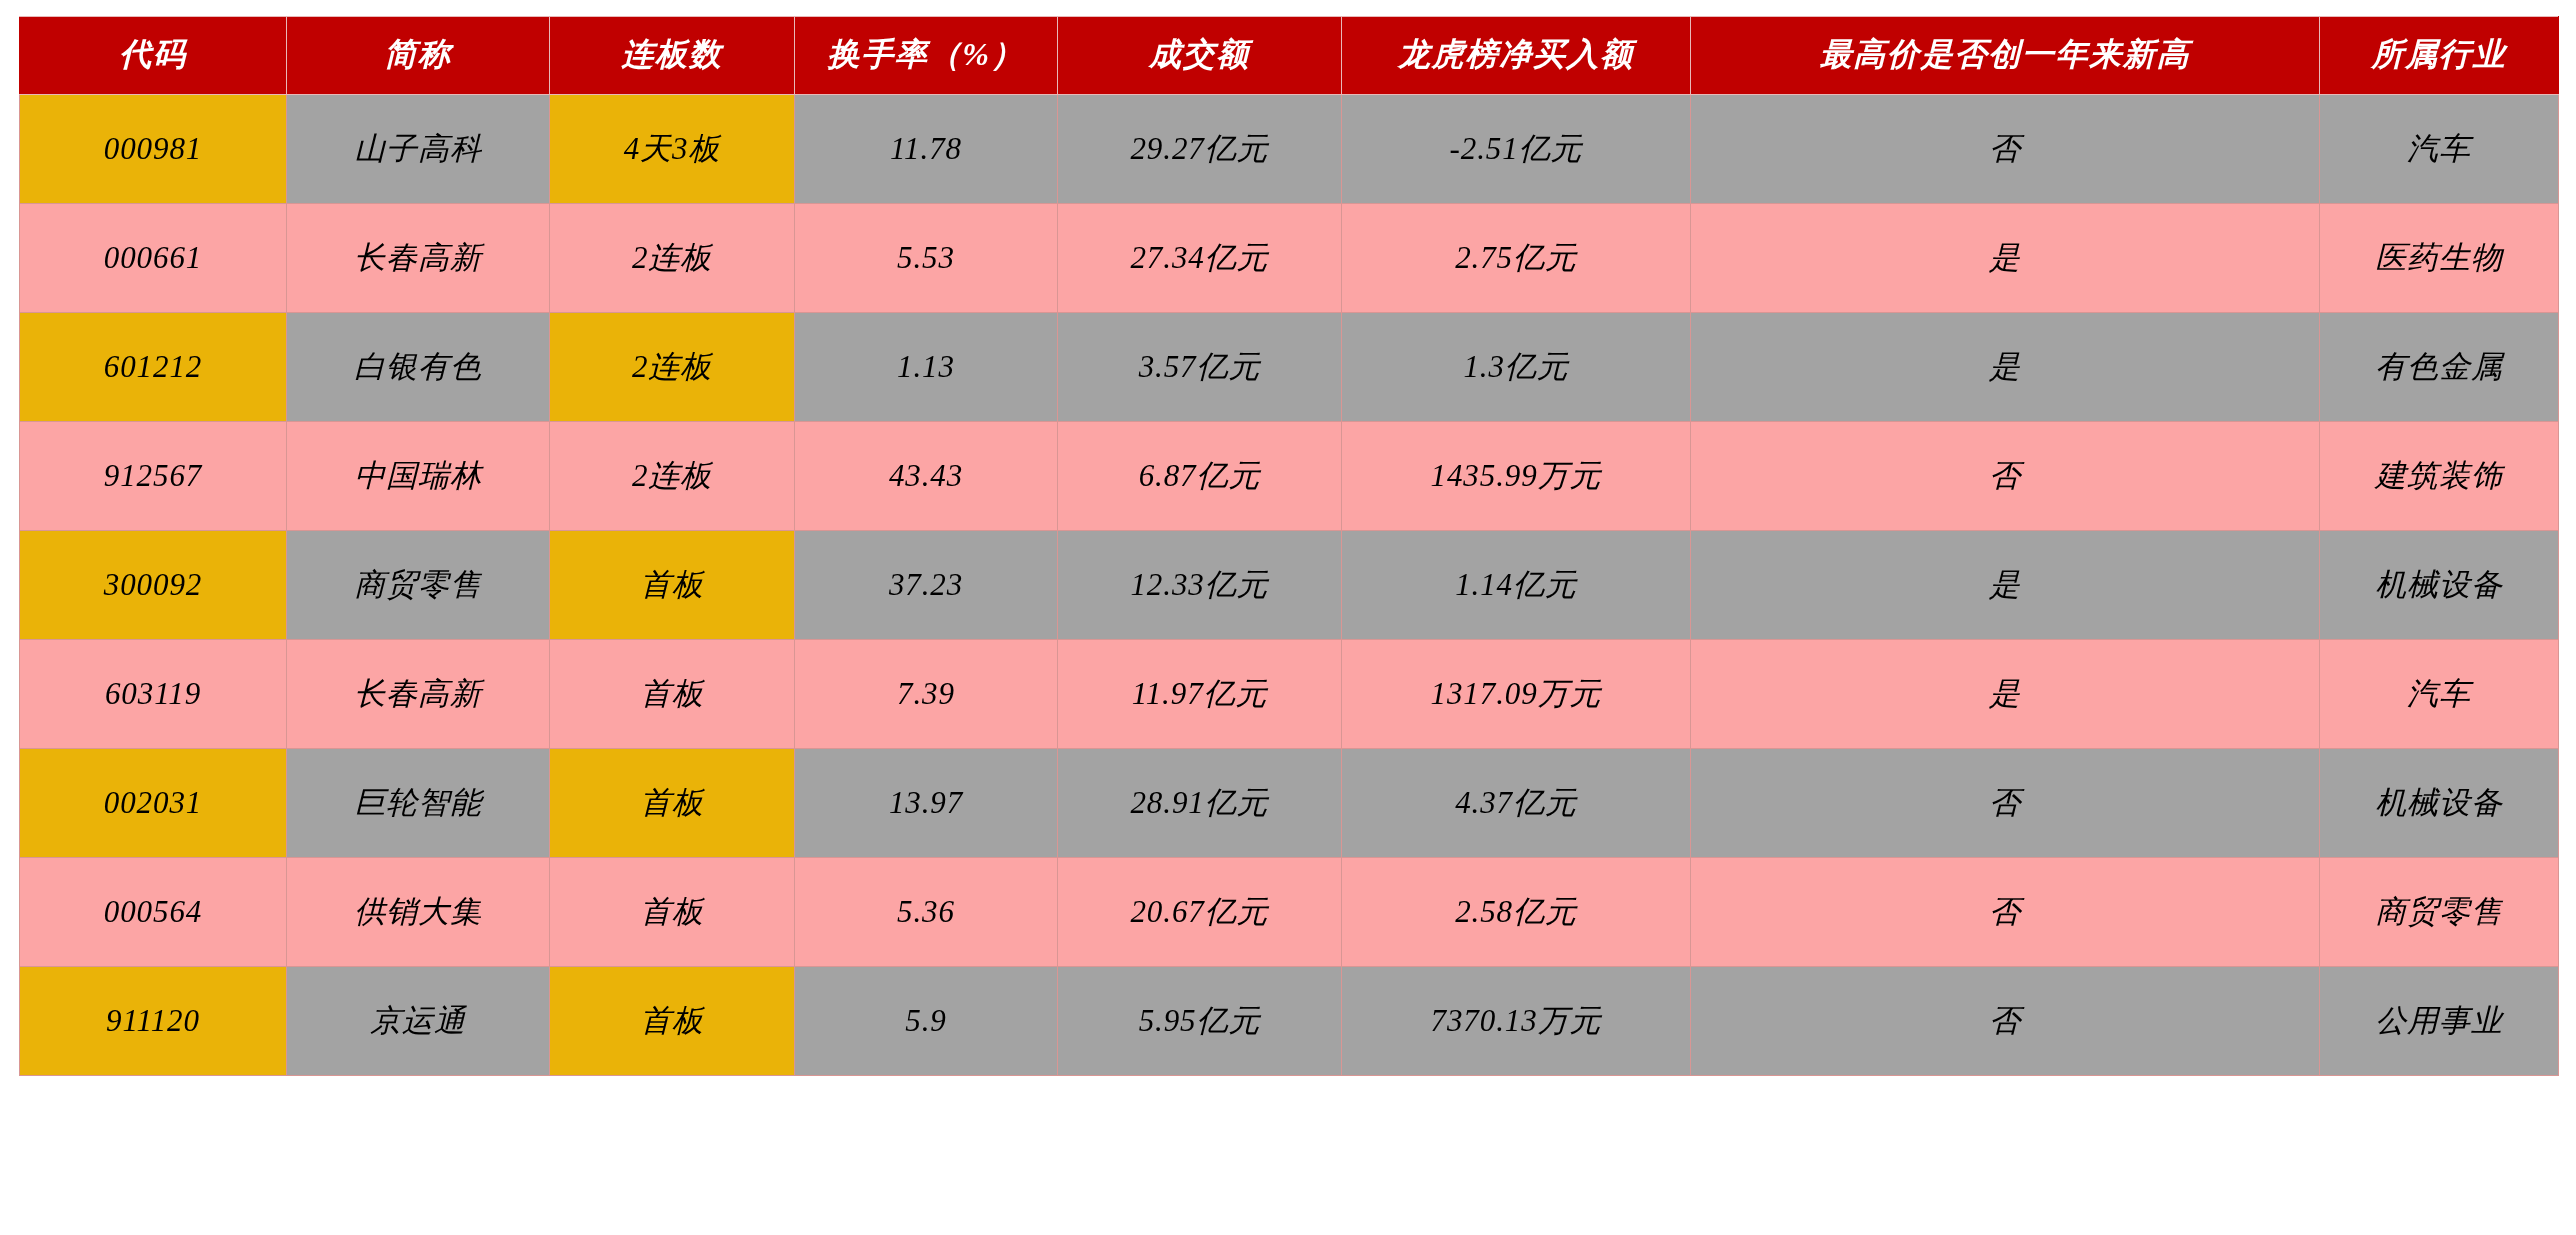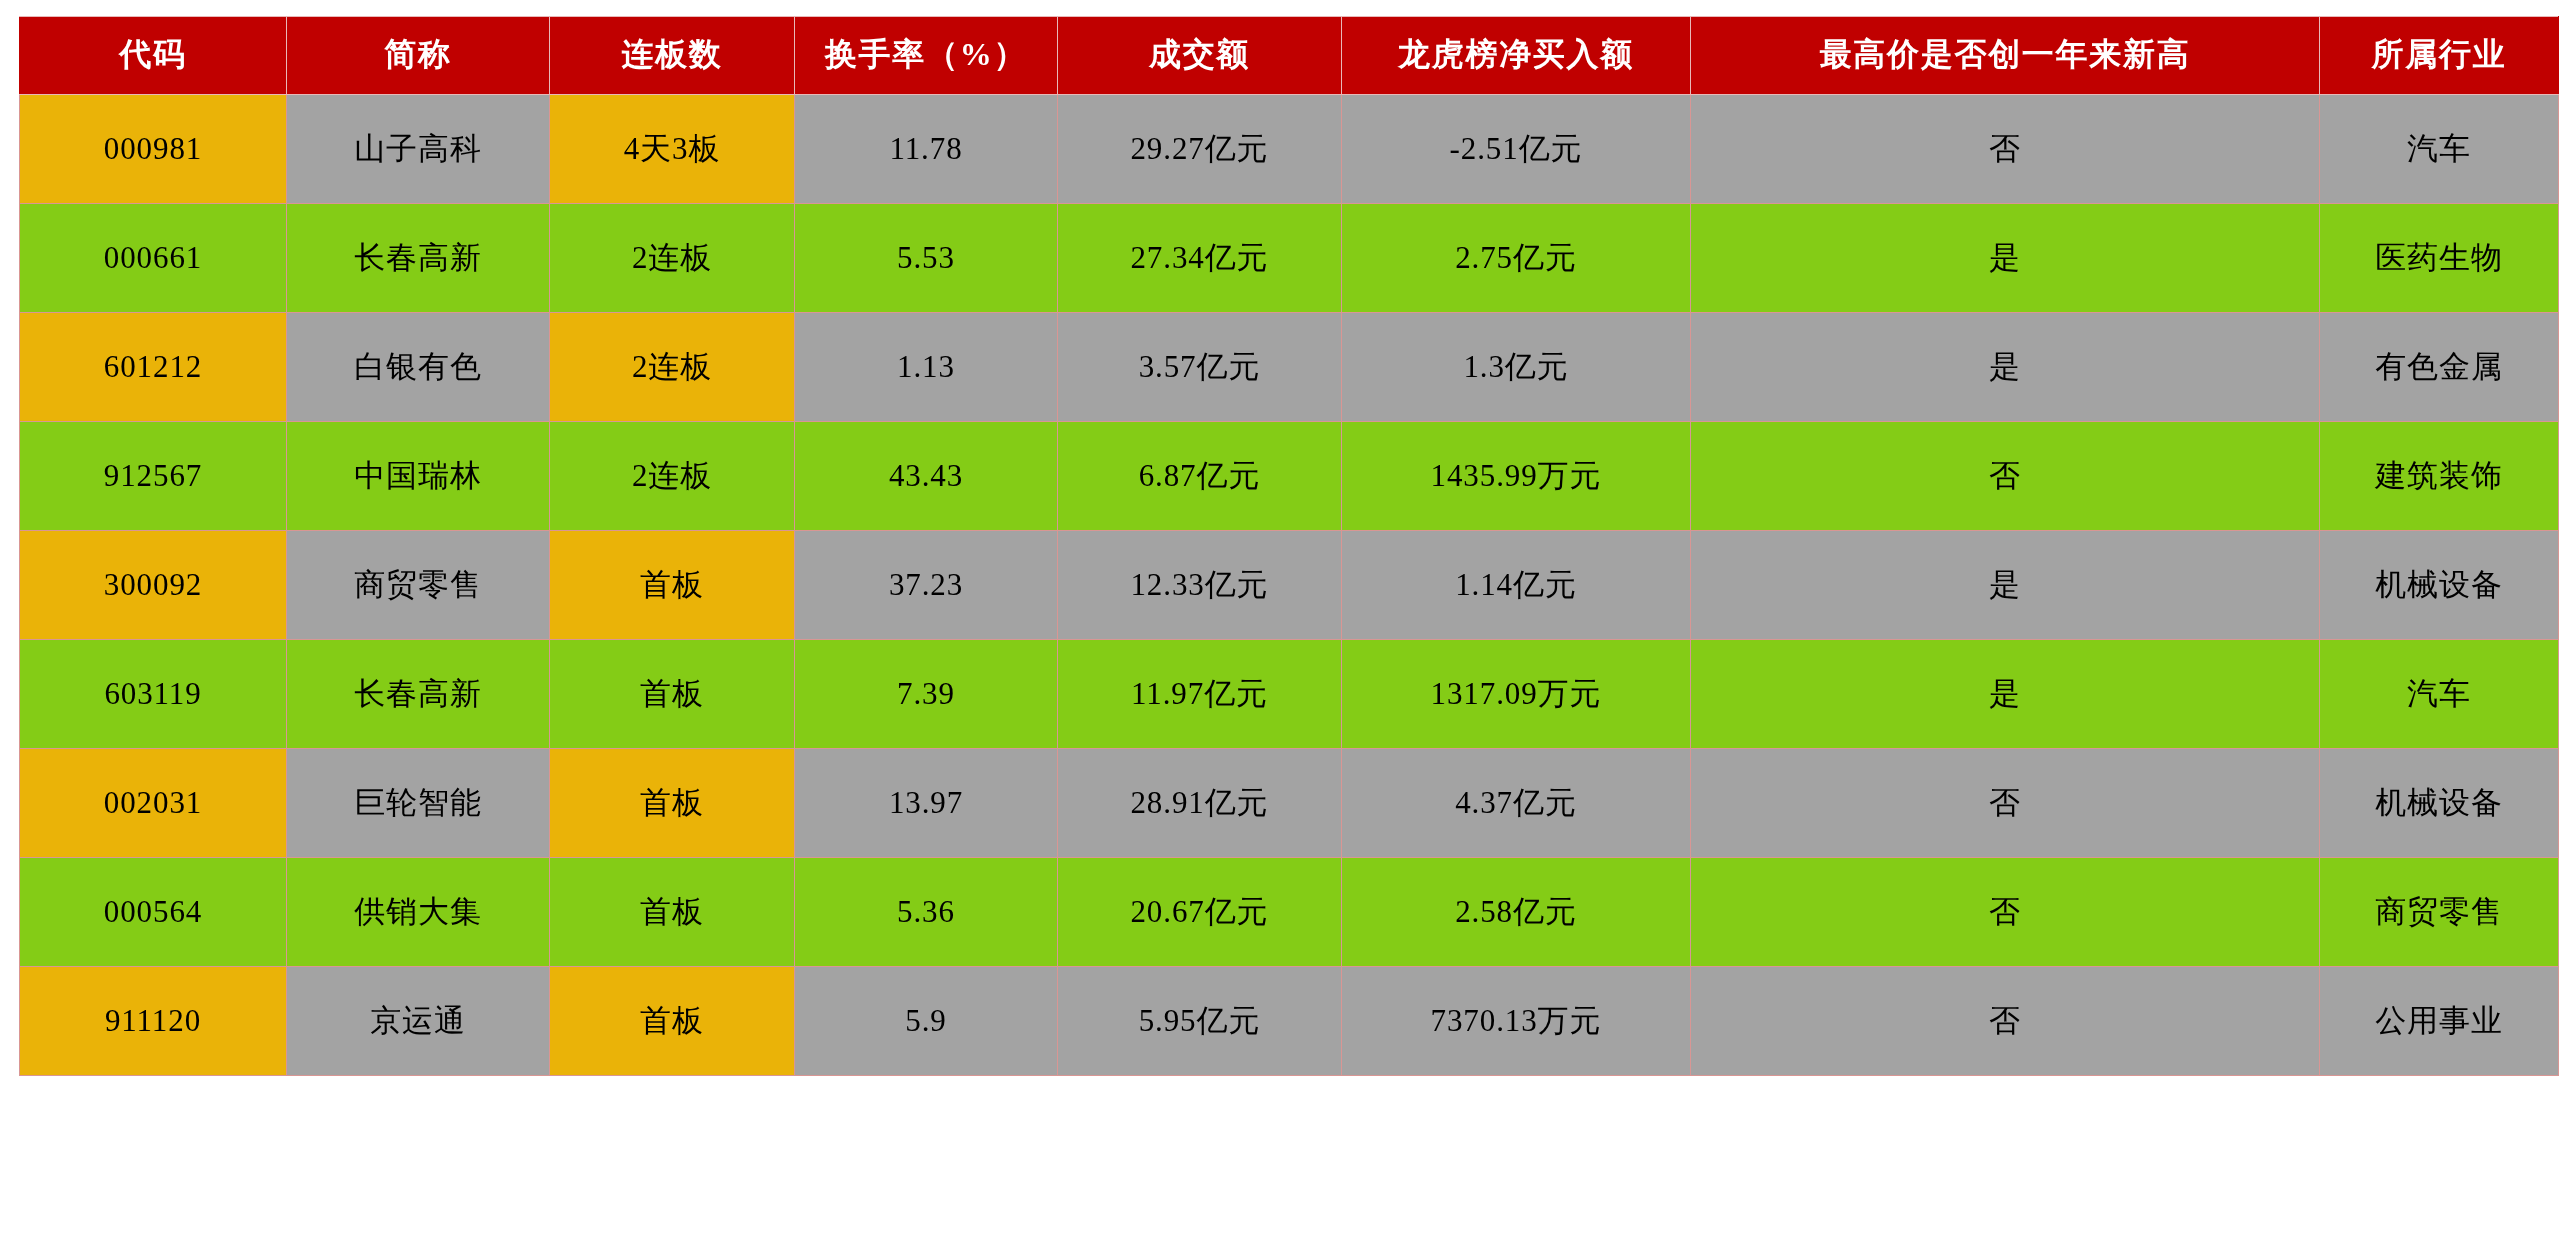--- a/index.html
+++ b/index.html
@@ -16,20 +16,21 @@
   .sheet {
     position: absolute;
     left: 19px;
     top: 15.5px;
     width: 2539px;
   }
   table.stock-table {
     border-collapse: collapse;
     table-layout: fixed;
     width: 2539px;
+    font-style: italic;
   }
   table.stock-table col.c0 { width: 267px; }
   table.stock-table col.c1 { width: 263px; }
   table.stock-table col.c2 { width: 245px; }
   table.stock-table col.c3 { width: 263px; }
   table.stock-table col.c4 { width: 284px; }
   table.stock-table col.c5 { width: 349px; }
   table.stock-table col.c6 { width: 629px; }
   table.stock-table col.c7 { width: 239px; }
 
@@ -57,21 +58,21 @@
     vertical-align: middle;
     border-top: 1.7px solid #d99694;
     border-bottom: 1.7px solid #d99694;
     border-left: 1.7px solid #d99694;
     border-right: 1.7px solid #d99694;
     padding: 0 5.2px;
     box-sizing: border-box;
     letter-spacing: 0.9px;
   }
   tbody tr.row-odd td  { background: #eab308; }
-  tbody tr.row-even td { background: #84cc16; }
+  tbody tr.row-even td { background: #fca5a5; }
   tbody tr.row-odd td.tint  { background: #a3a3a3; }
 </style>
 </head>
 <body>
 
 <div class="sheet">
   <table class="stock-table">
     <colgroup>
       <col class="c0">
         <col class="c1">

